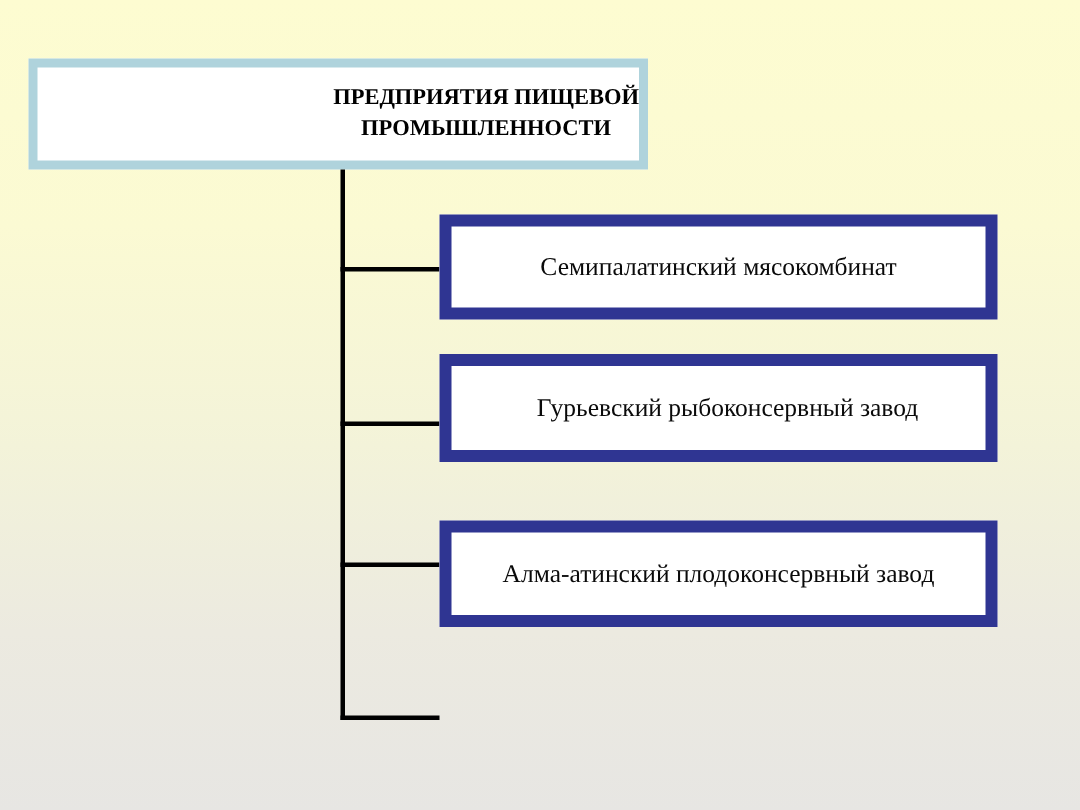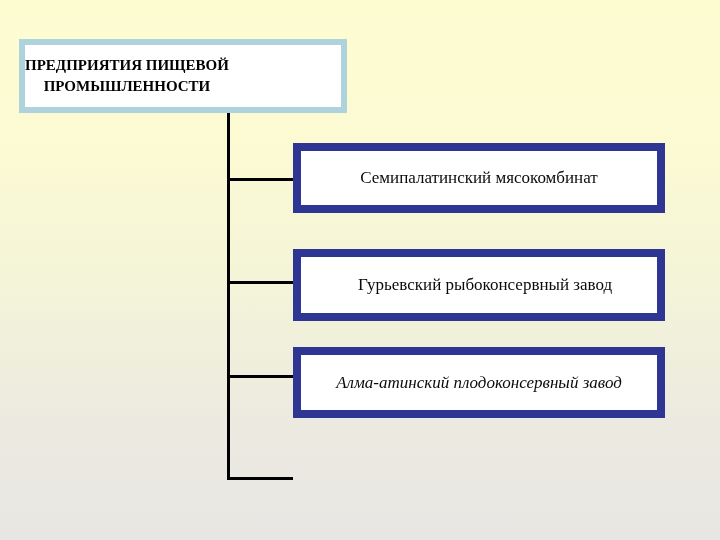--- a/index.html
+++ b/index.html
@@ -16,28 +16,28 @@
       #fbfad3 28%,
       #f3f3d9 55%,
       #eceae0 78%,
       #e7e6e3 100%);
     font-family: "Liberation Serif", "DejaVu Serif", serif;
   }
   .title-box {
     position: absolute;
     left: 19px;
     top: 39px;
-    width: 328px;
+    width: 413px;
     height: 74px;
     box-sizing: border-box;
     background: #ffffff;
     border: 6px solid #afd3dc;
     display: flex;
     align-items: center;
-    justify-content: flex-start;
+    justify-content: flex-end;
   }
   .title-text {
     font-size: 15px;
     font-weight: bold;
     color: #000000;
     text-align: center;
     line-height: 1.4;
     white-space: pre-line;
   }
   .trunk {
@@ -64,22 +64,22 @@
     left: 293px;
     width: 372px;
     box-sizing: border-box;
     background: #ffffff;
     border: 8px solid #2f3592;
     display: flex;
     align-items: center;
     justify-content: center;
   }
   .node-1 { top: 143px; height: 70px; }
-  .node-2 { top: 249px; height: 72px; padding-left: 12px; }
-  .node-3 { top: 347px; height: 71px; font-style: italic; }
+  .node-2 { top: 236px; height: 72px; padding-left: 12px; }
+  .node-3 { top: 347px; height: 71px; }
   .node-4 { top: 450px; height: 72px; }
   .node-text {
     font-size: 17px;
     color: #0a0a0a;
     text-align: center;
     line-height: 1.4;
     white-space: pre-line;
     padding: 0 8px;
   }
 </style>

